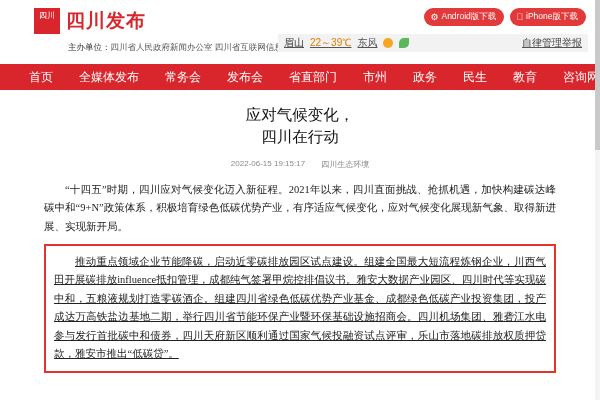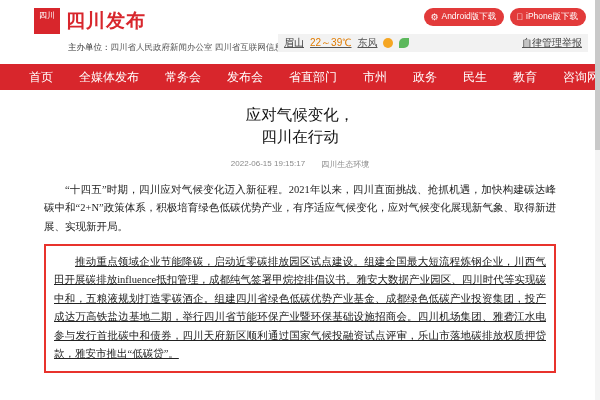--- a/index.html
+++ b/index.html
@@ -260,21 +260,21 @@
 
   <div class="article">
     <div class="title">
       <div>应对气候变化，</div>
       <div>四川在行动</div>
     </div>
     <div class="meta">
       <span>2022-06-15 19:15:17</span>
       <span>四川生态环境</span>
     </div>
-    <p class="body-p">“十四五”时期，四川应对气候变化迈入新征程。2021年以来，四川直面挑战、抢抓机遇，加快构建碳达峰碳中和“2+N”政策体系，积极培育绿色低碳优势产业，有序适应气候变化，应对气候变化展现新气象、取得新进展、实现新开局。</p>
+    <p class="body-p">“十四五”时期，四川应对气候变化迈入新征程。2021年以来，四川直面挑战、抢抓机遇，加快构建碳达峰碳中和“9+N”政策体系，积极培育绿色低碳优势产业，有序适应气候变化，应对气候变化展现新气象、取得新进展、实现新开局。</p>
     <div class="highlight-box">
       <p class="body-p">推动重点领域企业节能降碳，启动近零碳排放园区试点建设。组建全国最大短流程炼钢企业，川西气田开展碳排放influence抵扣管理，成都纯气签署甲烷控排倡议书。雅安大数据产业园区、四川时代等实现碳中和，五粮液规划打造零碳酒企。组建四川省绿色低碳优势产业基金、成都绿色低碳产业投资集团，投产成达万高铁盐边基地二期，举行四川省节能环保产业暨环保基础设施招商会。四川机场集团、雅砻江水电参与发行首批碳中和债券，四川天府新区顺利通过国家气候投融资试点评审，乐山市落地碳排放权质押贷款，雅安市推出“低碳贷”。</p>
     </div>
   </div>
 
   <div class="scroll-track">
     <div class="scroll-thumb"></div>
   </div>
 
 </div>

